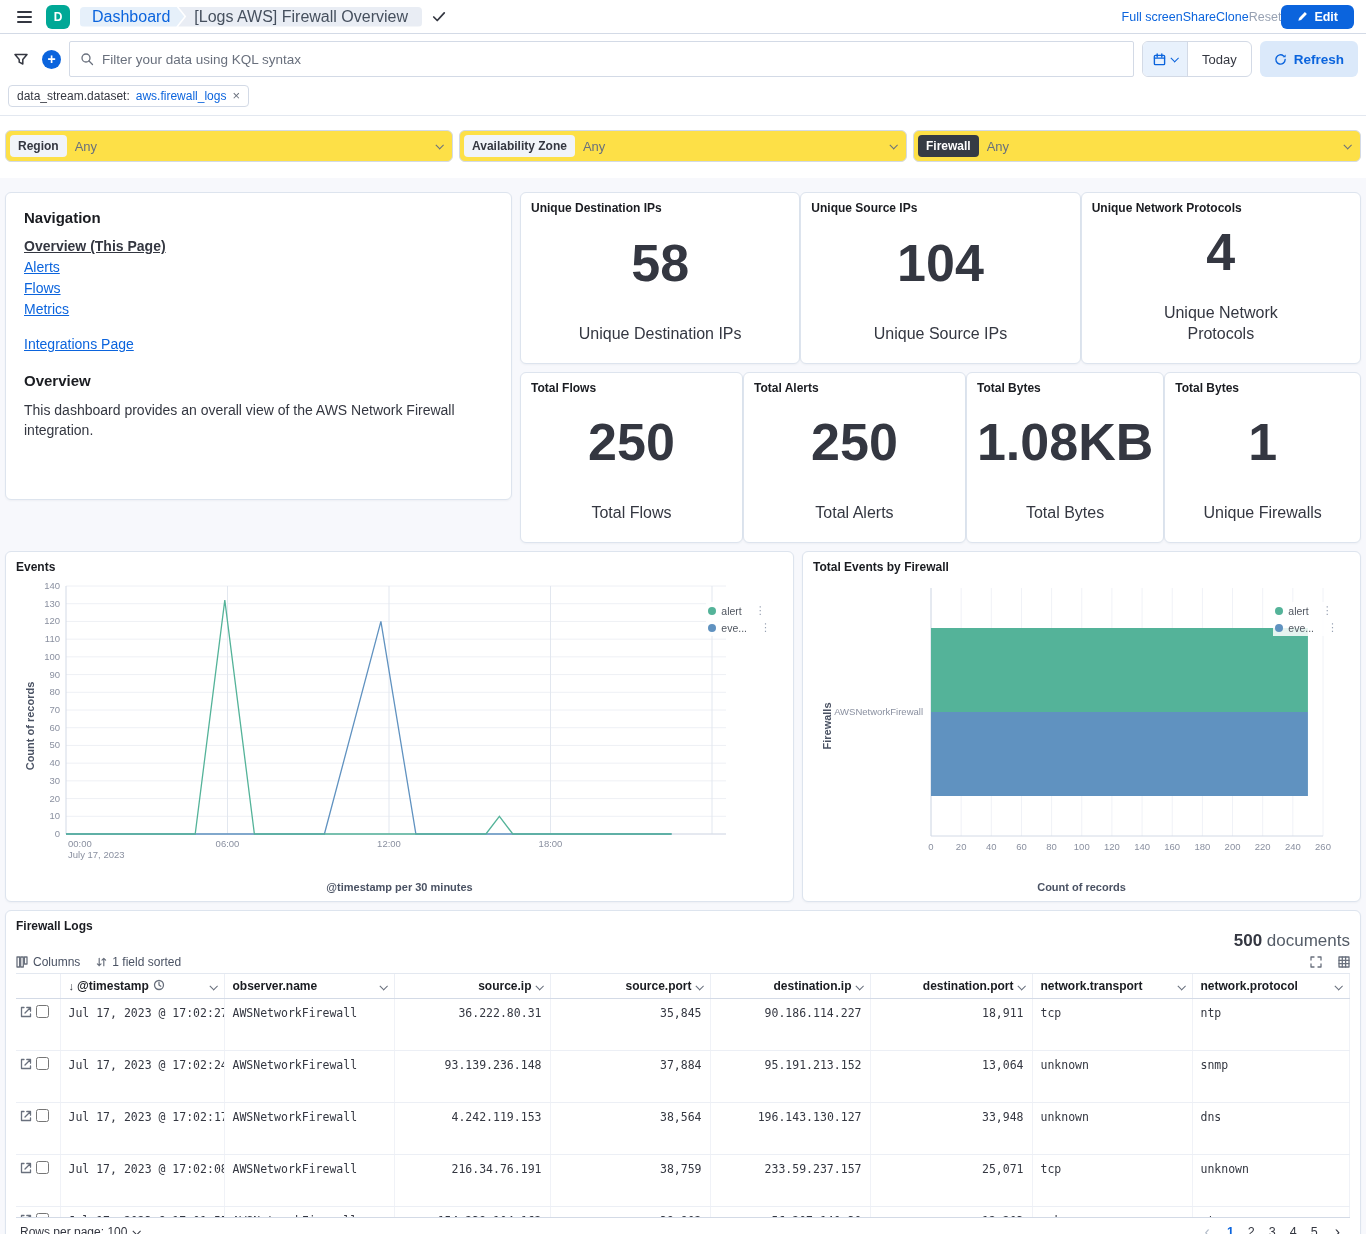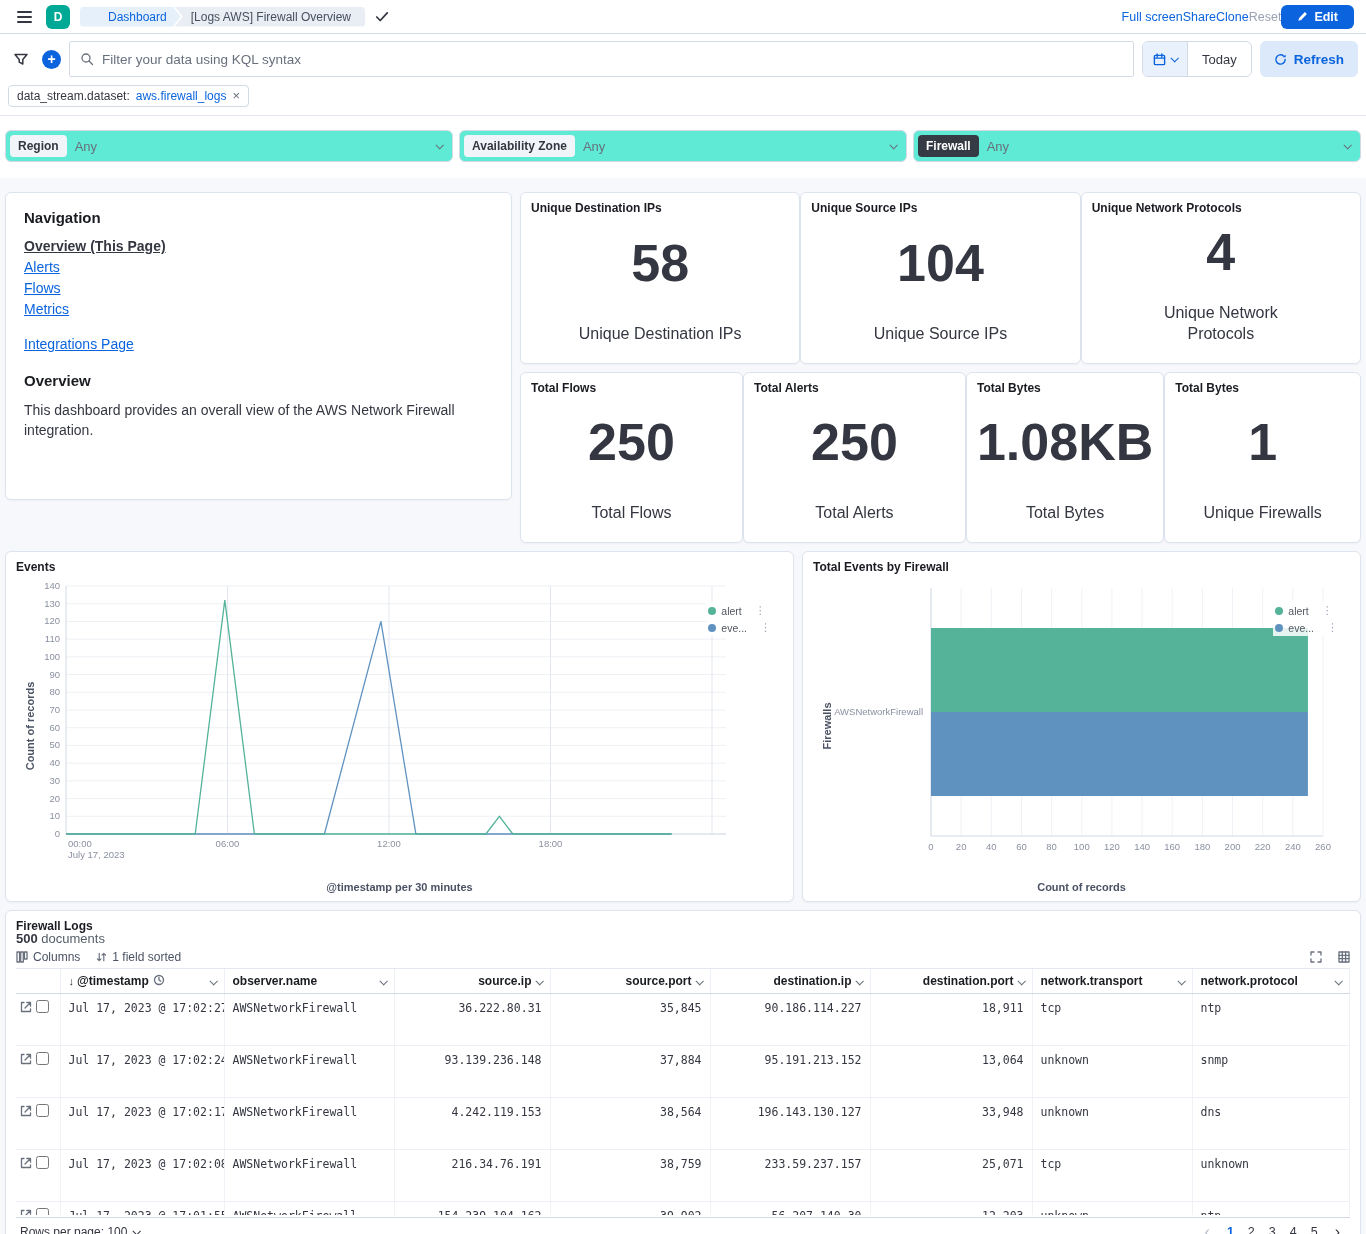--- a/index.html
+++ b/index.html
@@ -7,21 +7,21 @@
   body{font-family:"Liberation Sans",sans-serif;background:#f7f8fc;color:#343741;font-size:13px}
   button{font-family:inherit;background:none;border:none;cursor:pointer;color:inherit}
   a{text-decoration:none;color:#0b64dd;cursor:pointer}
 
   
   .topbar{height:34px;background:#fff;border-bottom:1px solid #d3dae6;display:flex;align-items:center;padding:0 12px;gap:10px}
   .icon-btn{display:flex;align-items:center;justify-content:center;width:24px;height:24px}
   .burger{position:relative;width:15px;height:2px;background:#343741;border-radius:1px;box-shadow:0 -5px 0 #343741,0 5px 0 #343741}
   .avatar{width:24px;height:24px;border-radius:6px;background:#00a896;color:#fff;font-weight:700;font-size:12px;display:flex;align-items:center;justify-content:center}
   .crumbs{display:flex;align-items:center}
-  .crumb{font-size:12px;padding:3px 14px 3px 28px;line-height:14px}
+  .crumb{font-size:16px;padding:3px 14px 3px 12px;line-height:14px}
   .crumb.first{background:#e6f0fa;color:#0b64dd;clip-path:polygon(0 0,calc(100% - 8px) 0,100% 50%,calc(100% - 8px) 100%,0 100%);border-radius:4px 0 0 4px}
   .crumb.current{background:#e9edf4;color:#46505e;margin-left:-6px;clip-path:polygon(0 0,100% 0,100% 100%,0 100%,8px 50%);border-radius:0 4px 4px 0;padding-left:16px}
   .tb-right{margin-left:auto;display:flex;align-items:center;gap:0}
   .tb-link{font-size:12.5px;color:#0b64dd}
   .tb-link.disabled{color:#98a2b3;cursor:default}
   .edit-btn{display:flex;align-items:center;gap:6px;background:#0b64dd;color:#fff;font-size:12.5px;font-weight:600;padding:5px 16px;border-radius:6px}
 
   
   .app-header{background:#fff;border-bottom:1px solid #e3e8f0;padding:7px 8px 8px}
   .query-row{display:flex;align-items:center;gap:8px}
@@ -38,21 +38,21 @@
 
   
   .filter-row{margin-top:8px}
   .pill{display:inline-flex;align-items:center;gap:6px;border:1px solid #d3dae6;background:#fff;border-radius:4px;padding:3px 8px;font-size:12px;color:#343741;cursor:pointer}
   .pill .pill-value{color:#0b64dd}
   .pill .pill-close{color:#69707d;font-size:13px;line-height:10px}
 
   
   .controls-section{background:#fff;padding:14px 5px 16px}
   .controls-row{display:flex;gap:6px}
-  .control{flex:1;display:flex;align-items:center;height:32px;border:1px solid #d3dae6;border-radius:6px;background:#5eead4;padding:0 10px 0 4px;gap:8px;cursor:pointer}
+  .control{flex:1;display:flex;align-items:center;height:32px;border:1px solid #d3dae6;border-radius:6px;background:#fde047;padding:0 10px 0 4px;gap:8px;cursor:pointer}
   .ctl-label{background:#f1f4f9;border-radius:4px;padding:4px 8px;font-size:12px;font-weight:700;color:#343741}
   .control.dark .ctl-label{background:#353b44;color:#fff}
   .ctl-value{flex:1;font-size:13px;color:#69707d}
   .control .chev{color:#69707d}
 
   
   .dash{padding:14px 5px 0}
   .panel{background:#fff;border:1px solid #dde4ee;border-radius:6px;box-shadow:0 1px 2px rgba(65,78,101,.05)}
   .panel-title{font-size:12px;font-weight:700;color:#1a1c21}
 
@@ -85,21 +85,21 @@
   .xlab{text-align:center;font-size:11px;font-weight:700;color:#4a5263;margin-top:2px}
   .ylab{position:absolute;left:-46px;top:48%;width:120px;text-align:center;font-size:11px;font-weight:700;color:#4a5263;transform:rotate(-90deg)}
   .chart-area{position:relative;flex:1}
   .legend{position:absolute;top:28px;right:10px;display:flex;flex-direction:column;gap:4px;background:rgba(255,255,255,.85);padding:2px 2px}
   .legend-item{display:flex;align-items:center;gap:5px;font-size:10.5px;color:#515761;cursor:pointer}
   .dot{width:8px;height:8px;border-radius:50%;flex:none}
   .kebab{color:#98a2b3;font-size:11px;margin-left:8px;cursor:pointer}
 
   
   .logs-panel{margin-top:8px;padding:8px 10px 0;height:337px;display:flex;flex-direction:column;overflow:hidden}
-  .doc-row{text-align:left;font-size:13px;color:#343741;margin-top:-2px}
+  .doc-row{text-align:right;font-size:17px;color:#343741;margin-top:-2px}
   .doc-row b{font-weight:700}
   .doc-row span{color:#555d68}
   .grid-toolbar{display:flex;align-items:center;gap:16px;padding:4px 0 4px;border-bottom:1px solid #e3e8f0}
   .tool-btn{display:flex;align-items:center;gap:5px;font-size:12px;color:#4a5263}
   .grid-toolbar .spacer{flex:1}
   .table-viewport{height:246px;overflow:hidden}
   table{border-collapse:collapse;width:100%;table-layout:fixed}
   col.c-ctrl{width:44px}col.c-ts{width:164px}col.c-obs{width:170px}col.c-sip{width:156px}
   col.c-sport{width:160px}col.c-dip{width:160px}col.c-dport{width:162px}col.c-tr{width:160px}
   th{font-size:12px;font-weight:700;color:#1a1c21;text-align:left;padding:5px 8px;border-bottom:1px solid #d3dae6;border-right:1px solid #eceff5;white-space:nowrap;overflow:hidden;cursor:pointer}

